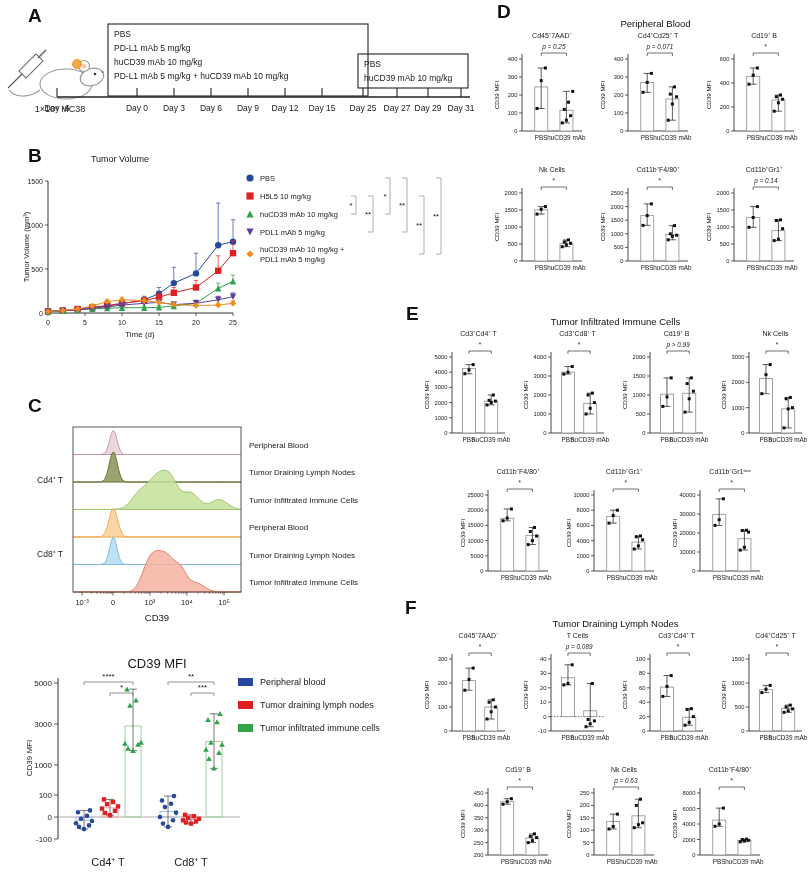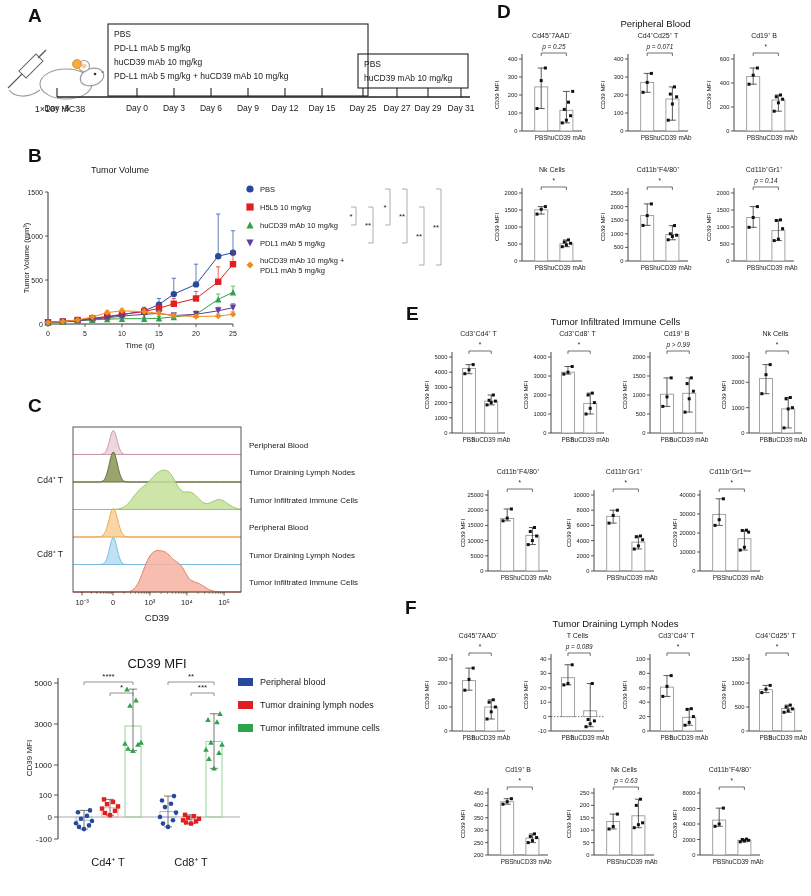--- a/index.html
+++ b/index.html
@@ -65,21 +65,21 @@
         <line x1="363" y1="88" x2="363" y2="97" stroke="#222" stroke-width="1.1"></line>
         <text x="363" y="111" font-size="8.5" text-anchor="middle" fill="#1a1a1a">Day 25</text>
         <line x1="397" y1="88" x2="397" y2="97" stroke="#222" stroke-width="1.1"></line>
         <text x="397" y="111" font-size="8.5" text-anchor="middle" fill="#1a1a1a">Day 27</text>
         <line x1="428" y1="88" x2="428" y2="97" stroke="#222" stroke-width="1.1"></line>
         <text x="428" y="111" font-size="8.5" text-anchor="middle" fill="#1a1a1a">Day 29</text>
         <line x1="461" y1="88" x2="461" y2="97" stroke="#222" stroke-width="1.1"></line>
         <text x="461" y="111" font-size="8.5" text-anchor="middle" fill="#1a1a1a">Day 31</text>
       </svg>
     </div>
-  <div id="panelB" class="abs" style="left:20px;top:147px">
+  <div id="panelB" class="abs" style="left:20px;top:136px">
       <svg width="440" height="215" viewBox="0 0 440 215">
         <text x="100" y="26" font-size="9" text-anchor="middle" fill="#1a1a1a">Tumor Volume</text>
         <line x1="28" y1="45" x2="28" y2="177" stroke="#333" stroke-width="1"></line>
         <line x1="28" y1="177" x2="213" y2="177" stroke="#333" stroke-width="1"></line>
         <line x1="25" y1="177" x2="28" y2="177" stroke="#333" stroke-width="0.8"></line>
         <text x="23" y="179.5" font-size="7" text-anchor="end" fill="#1a1a1a">0</text>
         <line x1="25" y1="133" x2="28" y2="133" stroke="#333" stroke-width="0.8"></line>
         <text x="23" y="135.5" font-size="7" text-anchor="end" fill="#1a1a1a">500</text>
         <line x1="25" y1="89" x2="28" y2="89" stroke="#333" stroke-width="0.8"></line>
         <text x="23" y="91.5" font-size="7" text-anchor="end" fill="#1a1a1a">1000</text>

